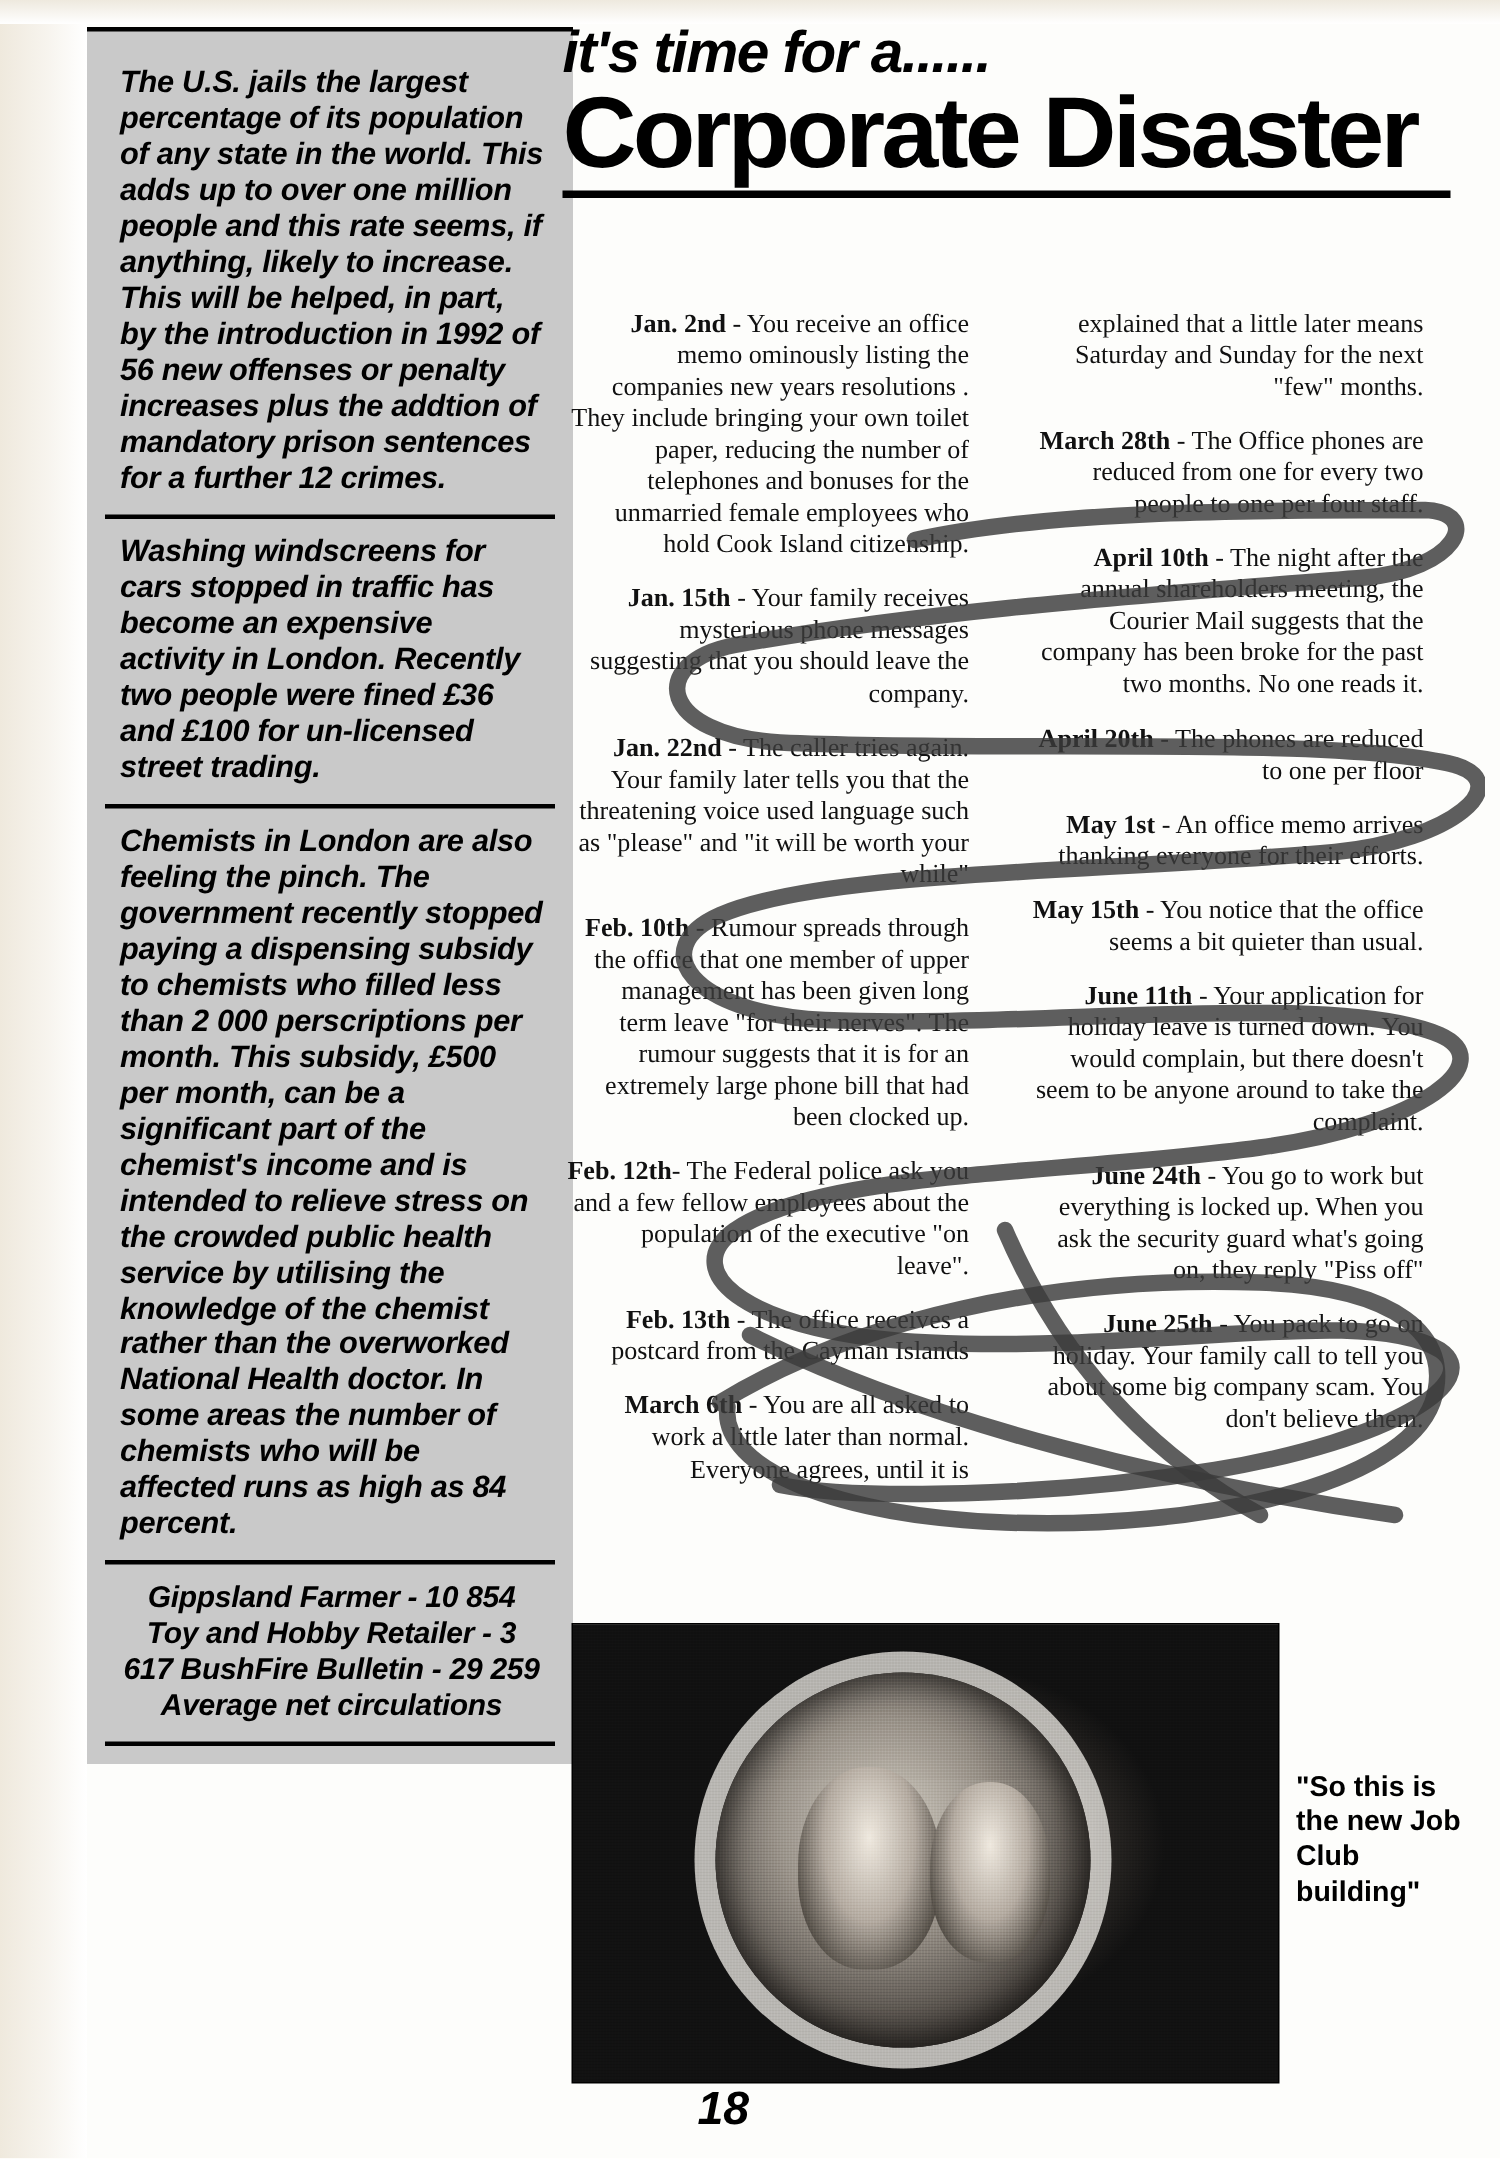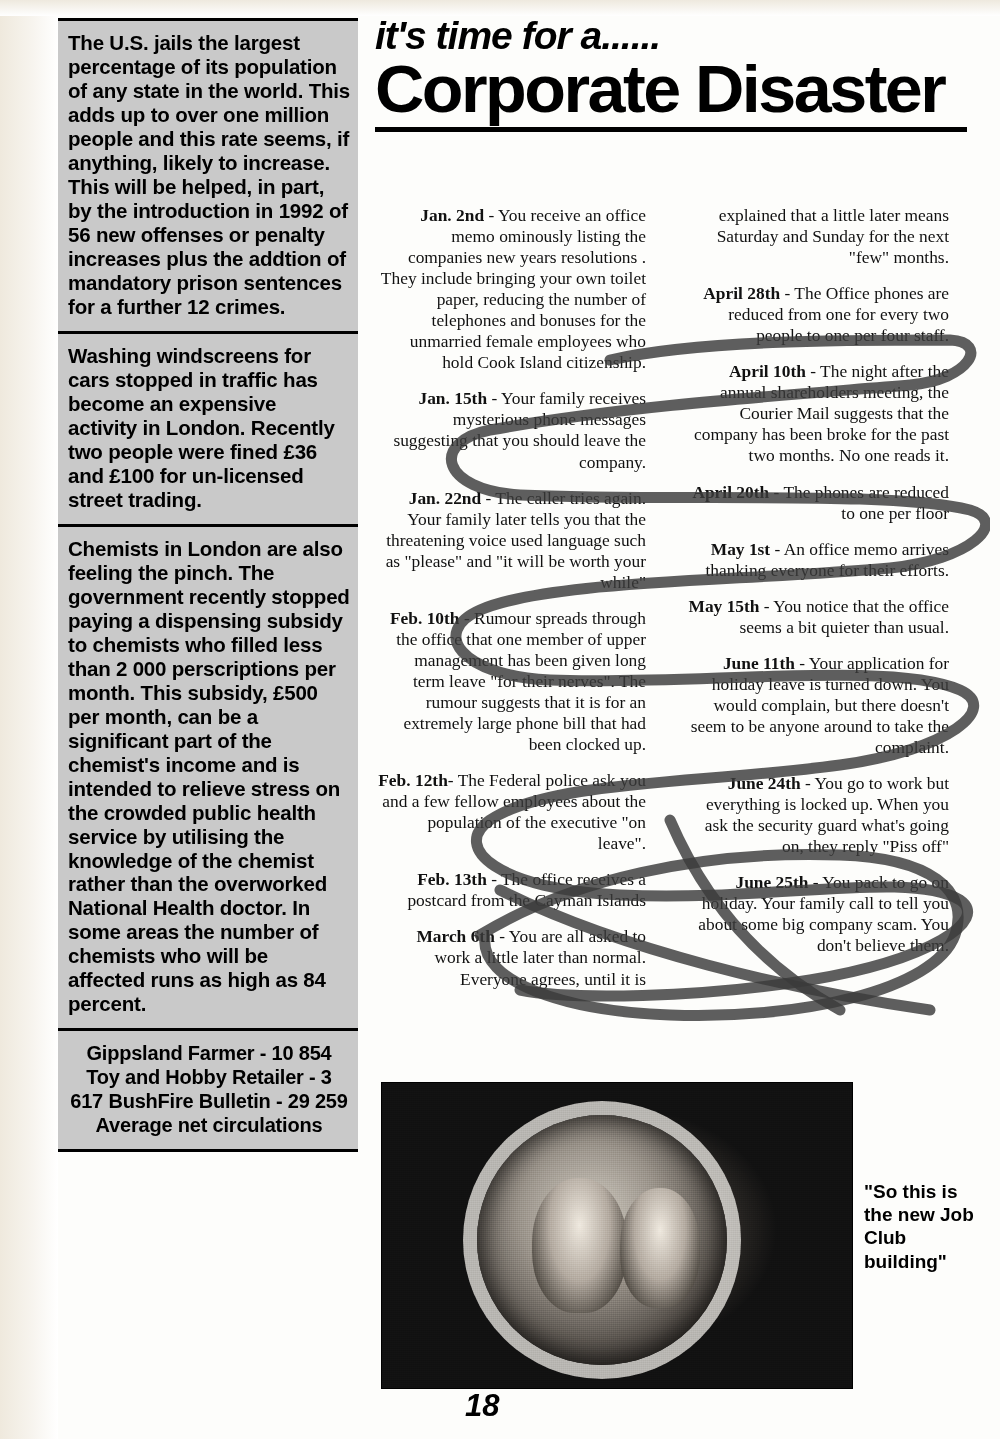--- a/index.html
+++ b/index.html
@@ -19,21 +19,22 @@
   }
 
   
   #sidebar {
     position: absolute;
     left: 58px;
     top: 18px;
     width: 300px;
     background: #c9c9c9;
     border-top: 3px solid #000;
-    padding: 0;
+    padding: 12px;
+    font-style: italic;
   }
   .side-block {
     padding: 10px 8px 12px 10px;
     border-bottom: 3px solid #000;
   }
   .side-block:last-child { border-bottom: 3px solid #000; }
   .side-block p {
     margin: 0;
     font-family: "Liberation Sans", sans-serif;
     font-weight: bold;
@@ -224,21 +225,21 @@
       <p class="entry"><b>Jan. 15th</b><span> -  Your family receives mysterious phone messages suggesting that you should leave the company.</span></p>
       <p class="entry"><b>Jan. 22nd</b><span> -  The caller tries again. Your family later tells you that the threatening voice used language such as "please" and "it will be worth your while"</span></p>
       <p class="entry"><b>Feb. 10th</b><span> -  Rumour spreads through the office that one member of upper management has been given long term leave "for their nerves". The rumour suggests that it is for an extremely large phone bill that had been clocked up.</span></p>
       <p class="entry"><b>Feb. 12th</b><span>-  The Federal police ask you and a few fellow employees about the population of the executive "on leave".</span></p>
       <p class="entry"><b>Feb. 13th</b><span> -  The office receives a postcard from the Cayman Islands</span></p>
       <p class="entry"><b>March 6th</b><span> - You are all asked to work a little later than normal. Everyone agrees, until it is</span></p>
     </div>
 
     <div class="col" id="col-right">
       <p class="entry"><span>explained that a little later means Saturday and Sunday for the next "few" months.</span></p>
-      <p class="entry"><b>April 28th</b><span> -  The Office phones are reduced from one for every two people to one per four staff.</span></p>
+      <p class="entry"><b>March 28th</b><span> -  The Office phones are reduced from one for every two people to one per four staff.</span></p>
       <p class="entry"><b>April 10th</b><span> -  The night after the annual shareholders meeting, the Courier Mail suggests that the company has been broke for the past two months. No one reads it.</span></p>
       <p class="entry"><b>April 20th</b><span> - The phones are reduced to one per floor</span></p>
       <p class="entry"><b>May 1st</b><span> -  An office memo arrives thanking everyone for their efforts.</span></p>
       <p class="entry"><b>May 15th</b><span> -  You notice that the office seems a bit quieter than usual.</span></p>
       <p class="entry"><b>June 11th</b><span> -  Your application for holiday leave is turned down. You would complain, but there doesn't seem to be anyone around to take the complaint.</span></p>
       <p class="entry"><b>June 24th</b><span> - You go to work but everything is locked up. When you ask the security guard what's going  on, they reply "Piss off"</span></p>
       <p class="entry"><b>June 25th</b><span> - You pack to go on holiday. Your family call to tell you about some big company scam. You don't believe them.</span></p>
     </div>
   </div>
 

